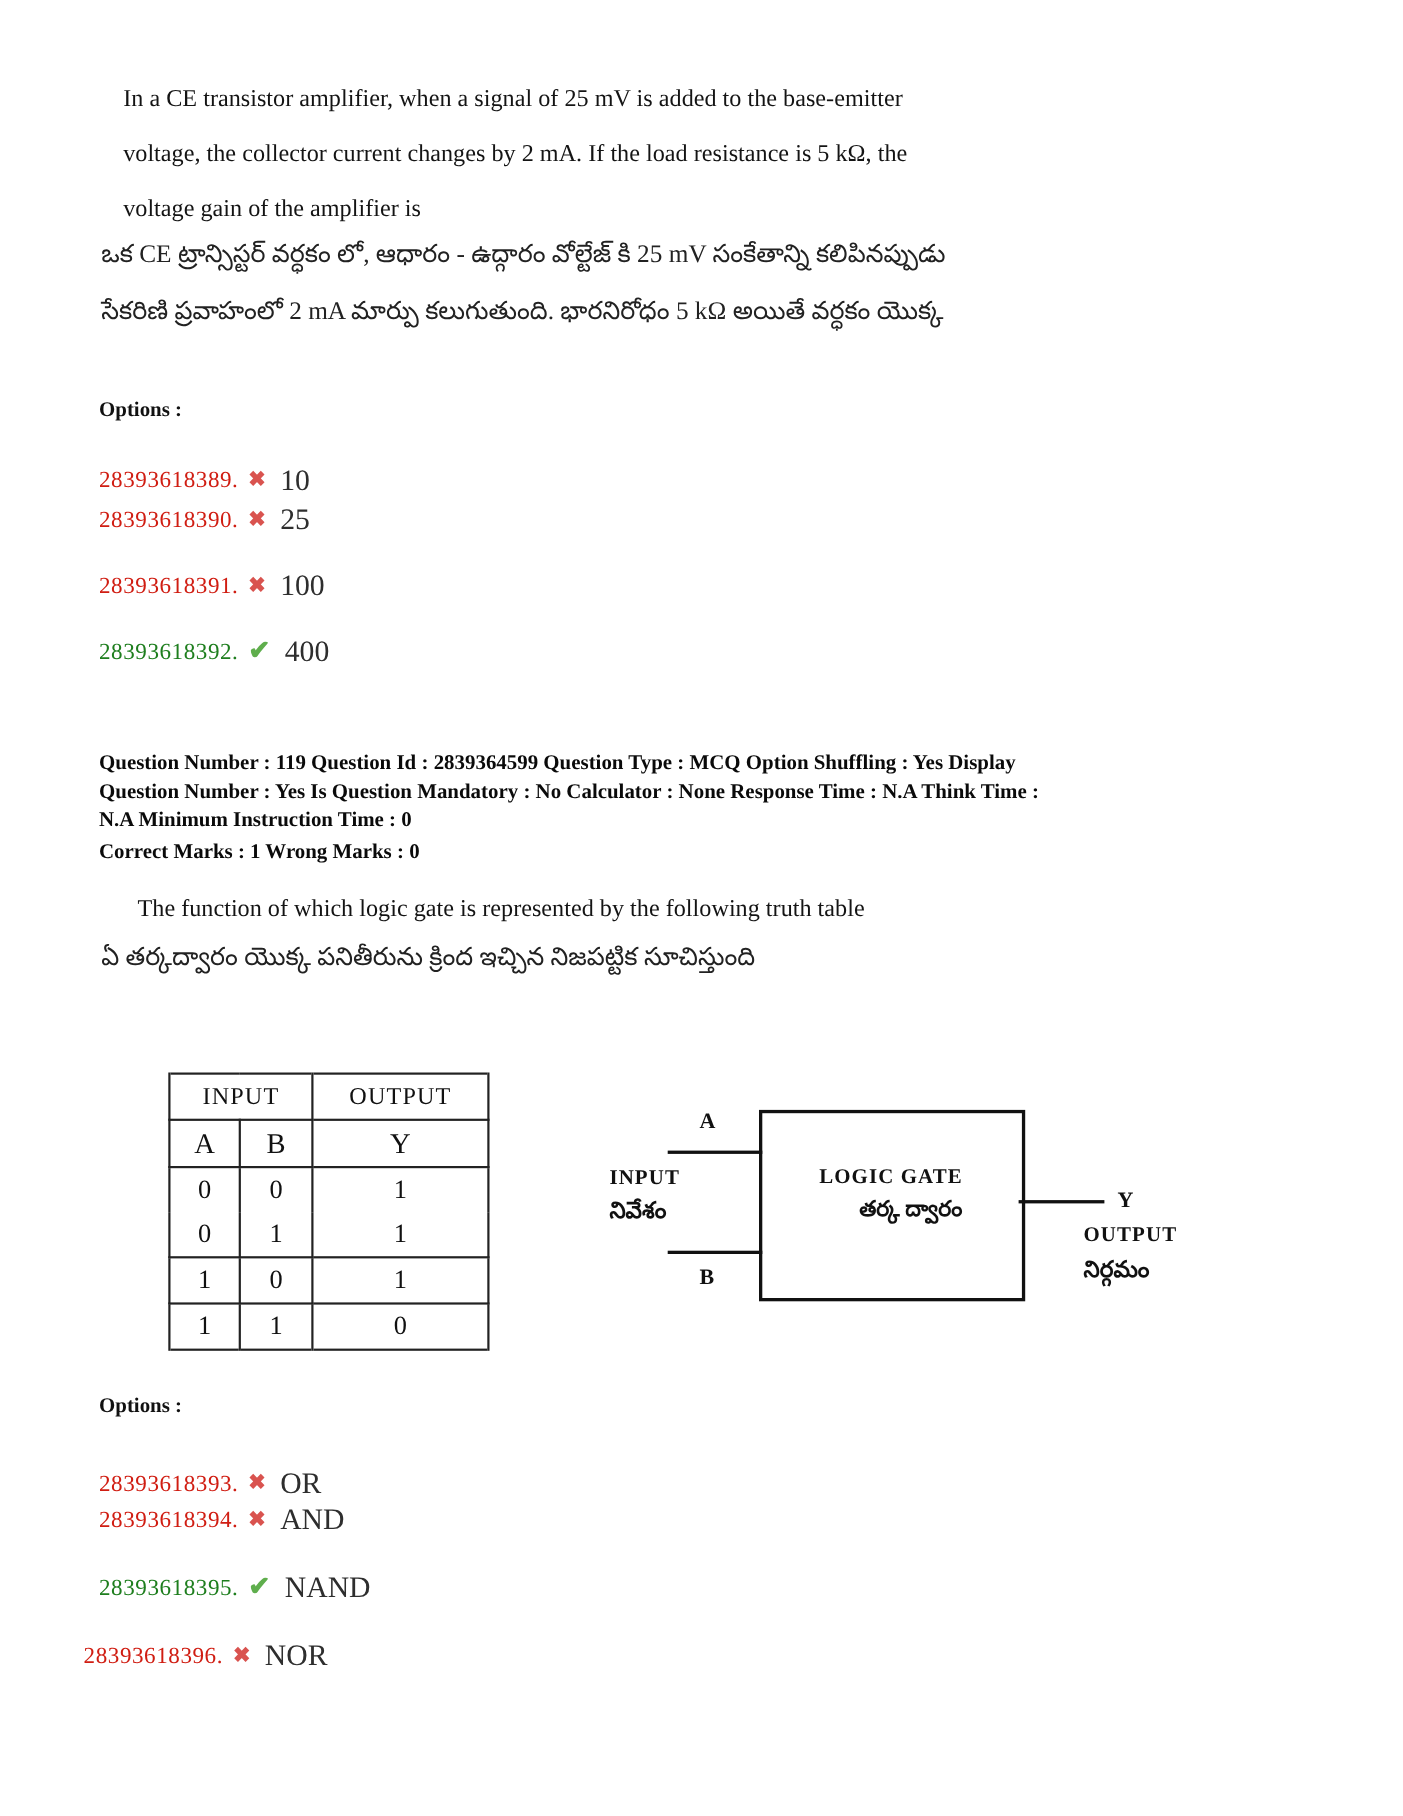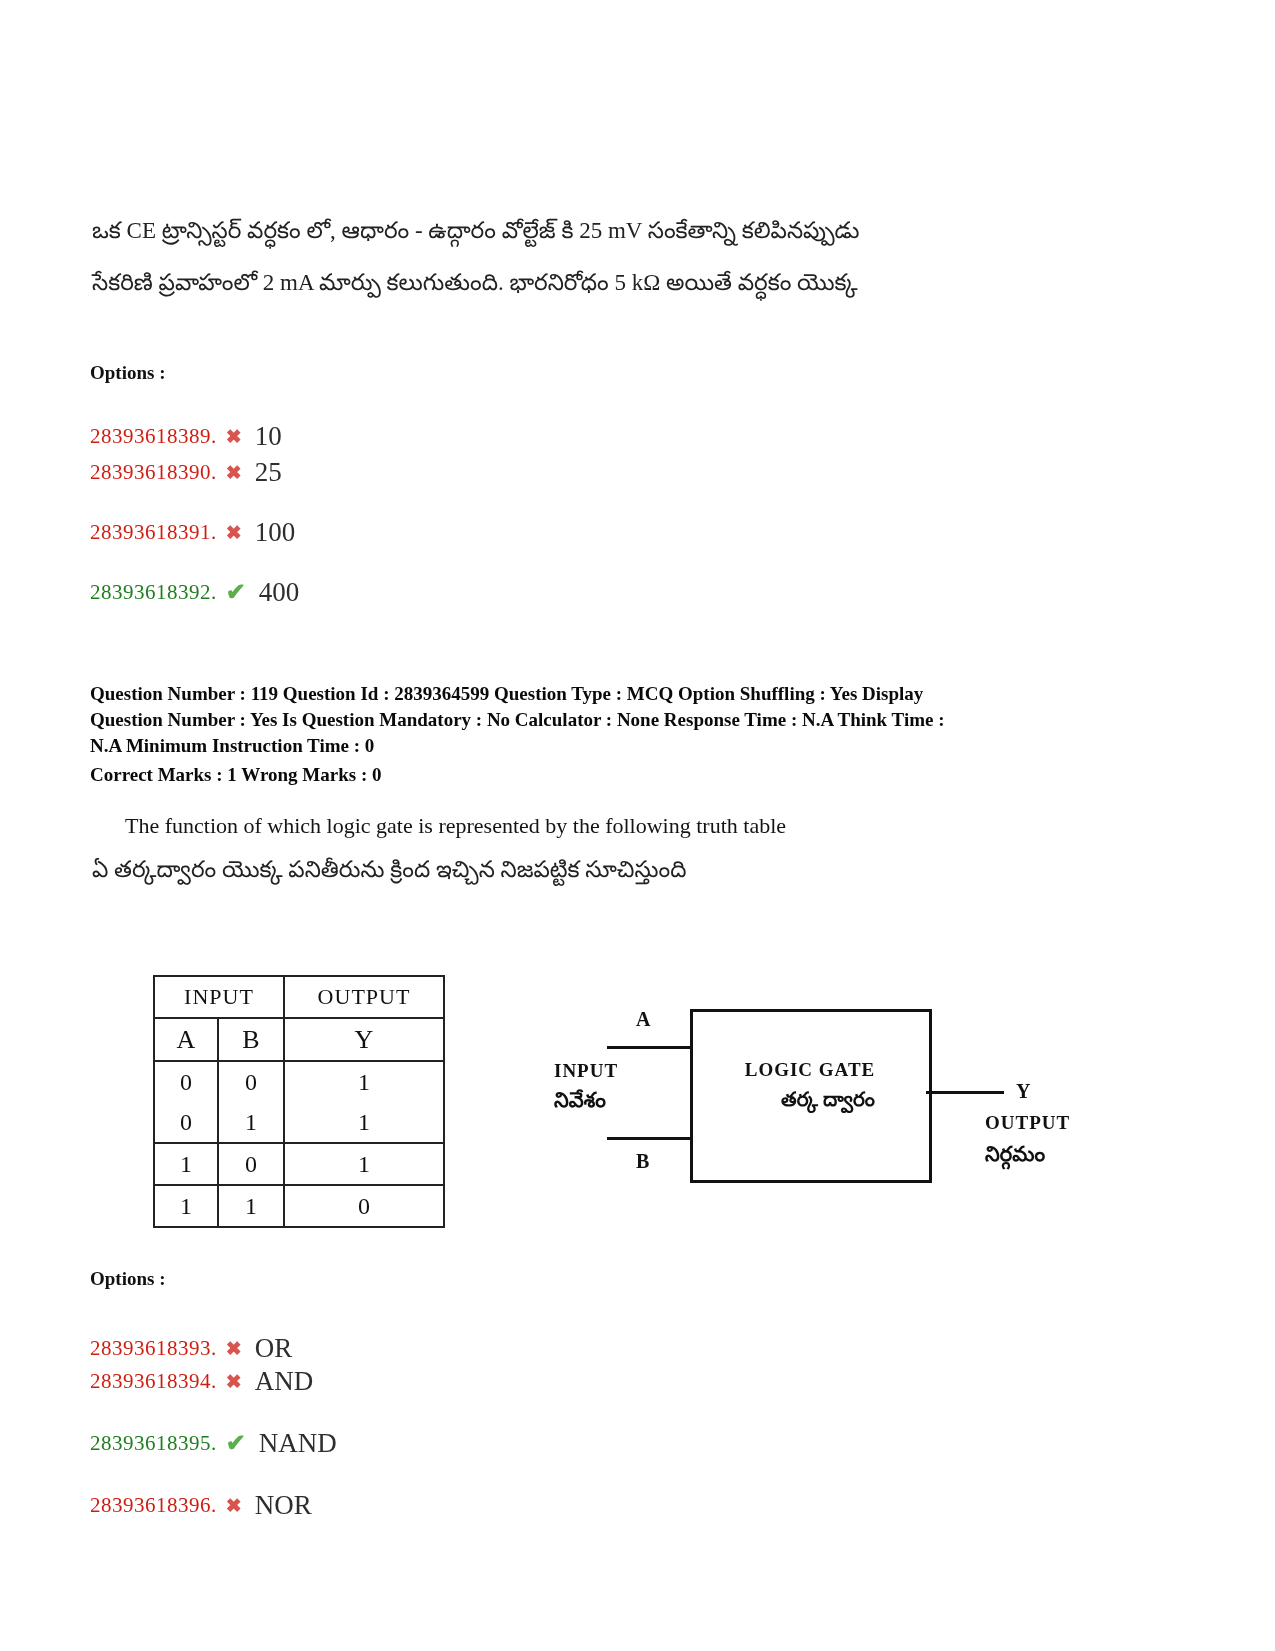--- a/index.html
+++ b/index.html
@@ -41,20 +41,25 @@
   .gate-label .l1{font-size:19px;font-weight:bold;letter-spacing:1px;color:#111;}
   .gate-label .l2{font-size:20px;font-weight:bold;color:#111;margin-top:7px;padding-left:36px;}
   .wire{position:absolute;background:#111;height:3px;}
   .dlab{position:absolute;font-weight:bold;color:#111;white-space:nowrap;}
 </style>
 </head>
 <body>
 
 <div id="page">
 
+  <div class="abs q-en" style="left:112px;top:64px;">
+    <div>In a CE transistor amplifier, when a signal of 25 mV is added to the base-emitter</div>
+    <div>voltage, the collector current changes by 2 mA. If the load resistance is 5 kΩ, the</div>
+    <div>voltage gain of the amplifier is</div>
+  </div>
 
   <div class="abs q-te" style="left:92px;top:205px;">
     <div>ఒక CE ట్రాన్సిస్టర్ వర్ధకం లో, ఆధారం - ఉద్గారం వోల్టేజ్ కి 25 mV సంకేతాన్ని కలిపినప్పుడు</div>
     <div>సేకరిణి ప్రవాహంలో 2 mA మార్పు కలుగుతుంది. భారనిరోధం 5 kΩ అయితే వర్ధకం యొక్క</div>
   </div>
 
   <div class="abs opt-label" style="left:90px;top:362px;">Options :</div>
 
   <div class="abs opt-row" style="left:90px;top:395px;margin-top:24px;">
     <span class="opt-id wrong">28393618389.</span>
@@ -151,19 +156,19 @@
   <div class="abs opt-row" style="left:90px;top:1364px;">
     <span class="opt-id wrong">28393618394.</span>
     <span class="icon icon-x"></span>
     <span class="opt-val">AND</span>
   </div>
   <div class="abs opt-row" style="left:90px;top:1426px;">
     <span class="opt-id correct">28393618395.</span>
     <span class="icon icon-check"></span>
     <span class="opt-val">NAND</span>
   </div>
-  <div class="abs opt-row" style="left:90px;top:1488px;">
+  <div class="abs opt-row" style="left:76px;top:1488px;">
     <span class="opt-id wrong">28393618396.</span>
     <span class="icon icon-x"></span>
     <span class="opt-val">NOR</span>
   </div>
 
 </div>
 
 </body></html>

